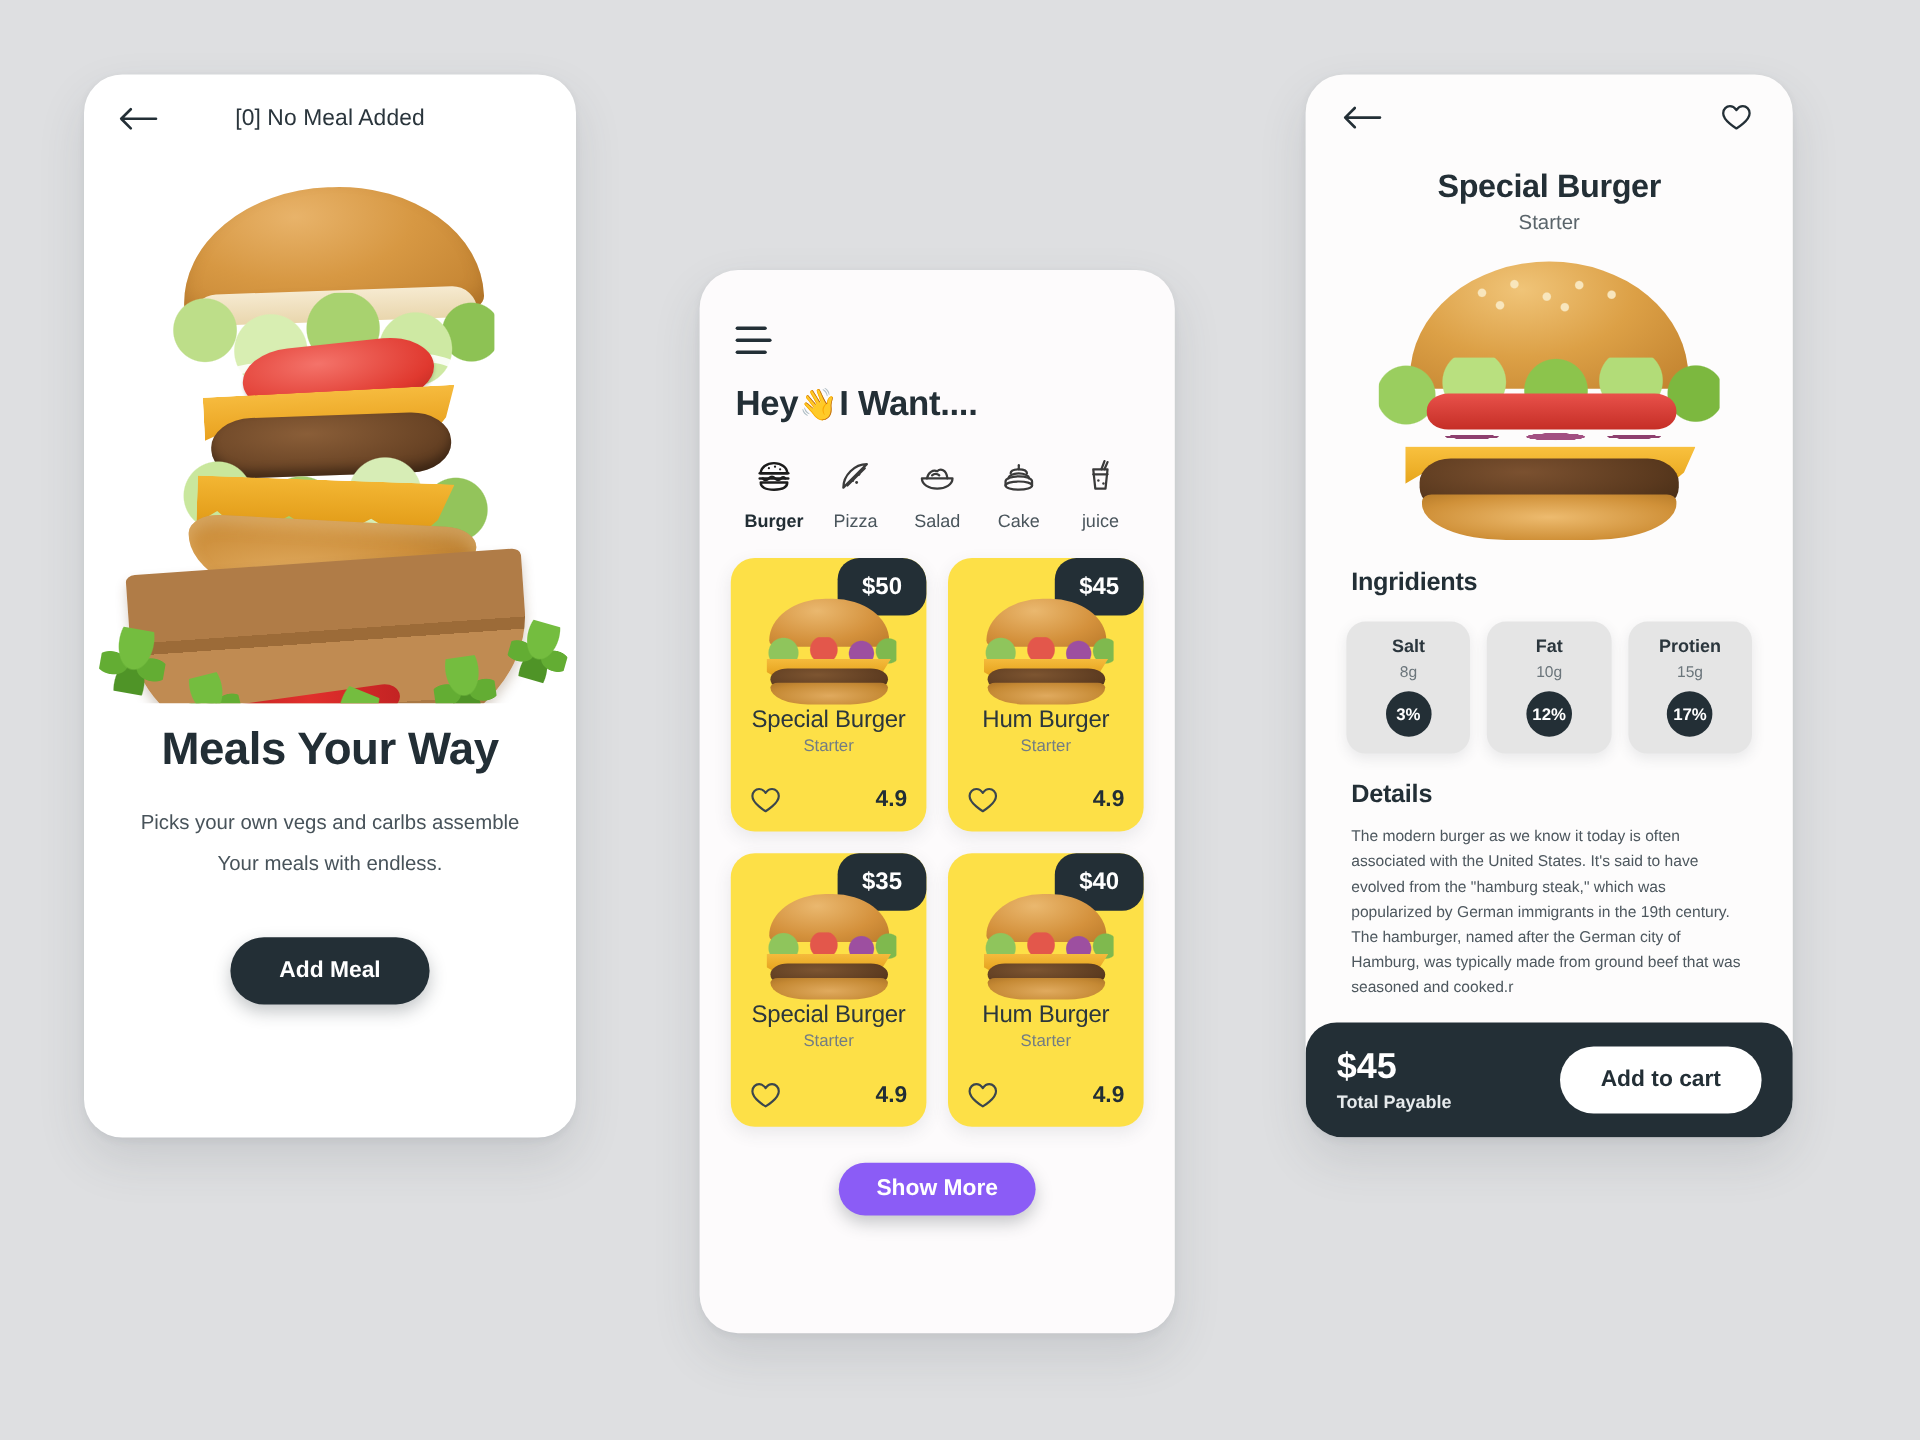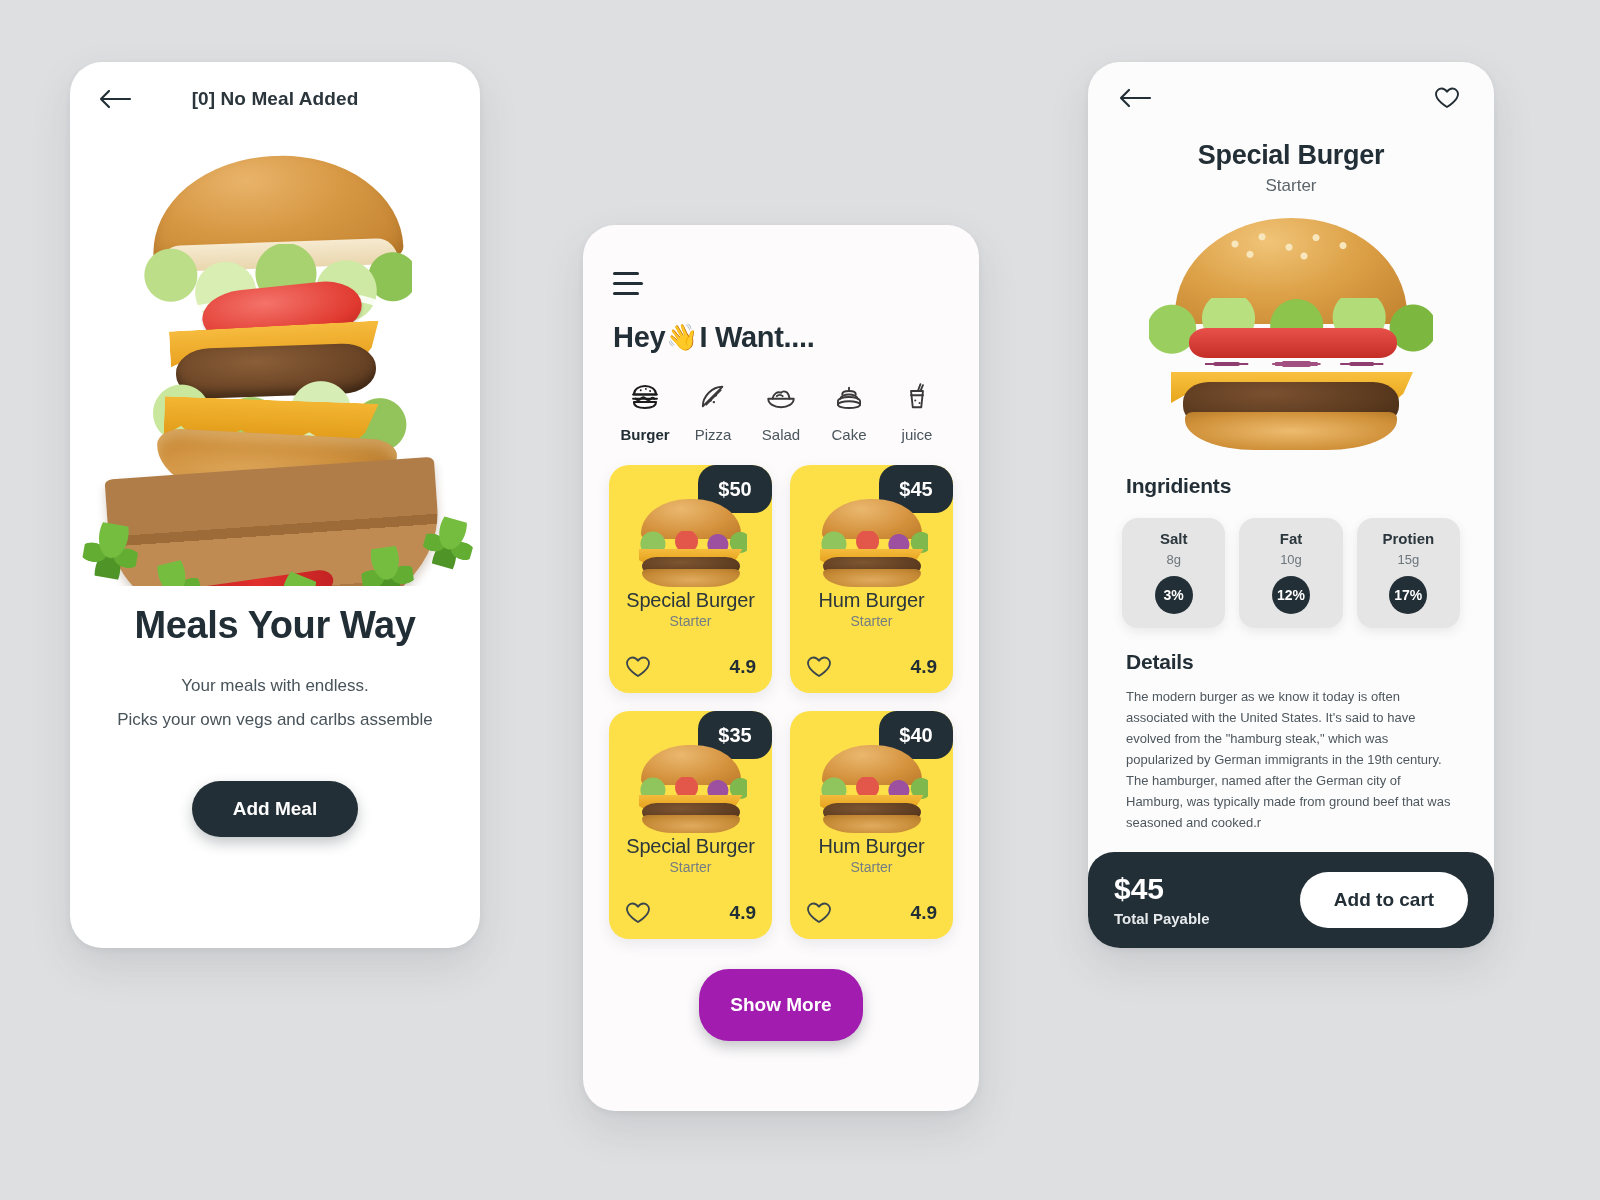--- a/index.html
+++ b/index.html
@@ -35,21 +35,20 @@
     display:flex; align-items:center; justify-content:center;
     cursor:pointer;
   }
   .arrow-svg { width:34px; height:20px; }
   .heart-svg { width:26px; height:24px; }
 
   .screen-title {
     position:absolute; left:0; right:0; text-align:center;
     font-size:19px; letter-spacing:.1px; color:#2a353c;
     pointer-events:none;
-    font-weight:bold;
   }
 
   
   .hero-wrap {
     position:relative; width:100%; height:450px;
     overflow:hidden;
   }
   
   .burger-stack { position:absolute; left:50%; top:12px; transform:translateX(-50%); width:290px; height:400px; }
   .bun-top {
@@ -237,22 +236,22 @@
   }
   .card-name { text-align:center; font-size:20px; color:#2b363d; margin-top:6px; letter-spacing:-.2px; }
   .card-sub { text-align:center; font-size:14px; color:#737d83; margin-top:1px; }
   .card-foot {
     position:absolute; left:16px; right:16px; bottom:14px;
     display:flex; align-items:center; justify-content:space-between;
   }
   .card-foot .rating { font-size:19px; font-weight:bold; color:#222e35; }
 
   .show-more {
-    display:block; margin:30px auto 4px; width:164px; height:72px;
-    background:#a21caf; color:#fff; border:none; border-radius:30px;
+    display:block; margin:30px auto 4px; width:164px; height:44px;
+    background:#8b5cf6; color:#fff; border:none; border-radius:30px;
     font-family:inherit; font-size:19px; font-weight:bold; cursor:pointer;
     box-shadow:0 6px 14px rgba(35,47,54,.26);
   }
 
   
   .p3-top { height:72px; display:flex; align-items:center; justify-content:space-between; padding:0 28px; }
   .p3-title { text-align:center; font-size:27px; font-weight:bold; margin-top:6px; letter-spacing:-.3px; }
   .p3-sub { text-align:center; font-size:17px; color:#5a646a; margin-top:5px; }
 
   .detail-hero { height:250px; position:relative; margin-top:6px; }
@@ -374,22 +373,22 @@
       <div class="mint m1"></div>
       <div class="mint m2"></div>
       <div class="mint m3"></div>
       <div class="mint m4"></div>
       <div class="mint m5"></div>
 
     </div>
 
     <div class="p1-headline">Meals Your Way</div>
     <div class="p1-sub">
+      <div>Picks your own vegs and carlbs assemble</div>
       <div>Your meals with endless.</div>
-      <div>Picks your own vegs and carlbs assemble</div>
     </div>
     <button class="cta-dark">Add Meal</button>
   </div>
 
   <div class="phone" id="phone2">
     <div class="p2-top">
       <div class="menu-ico">
         <span></span>
           <span></span>
           <span></span>

